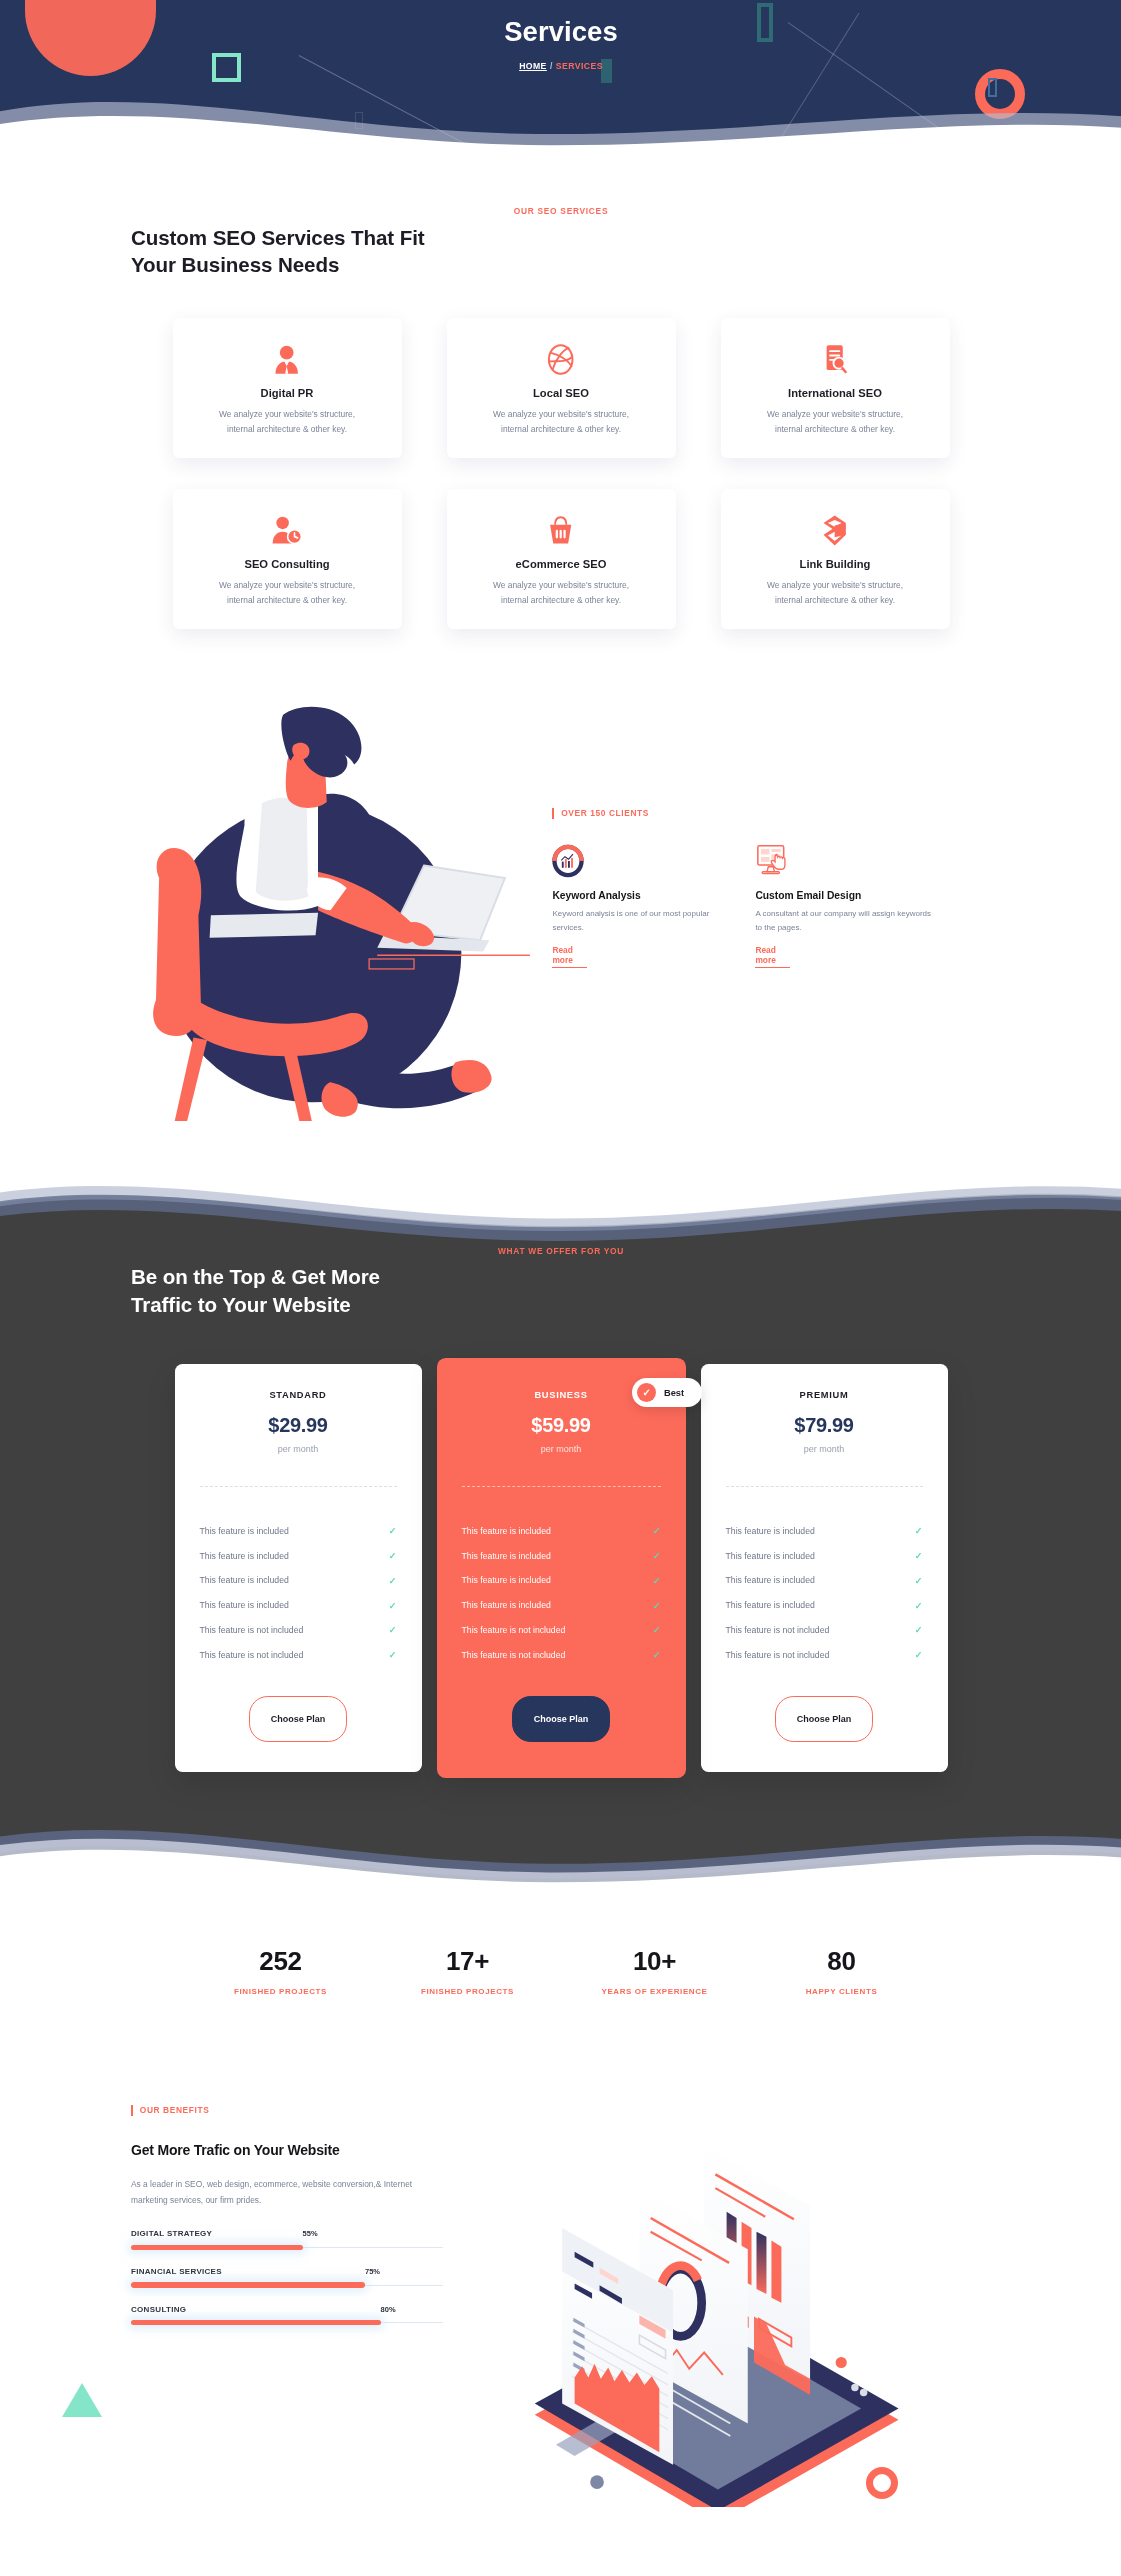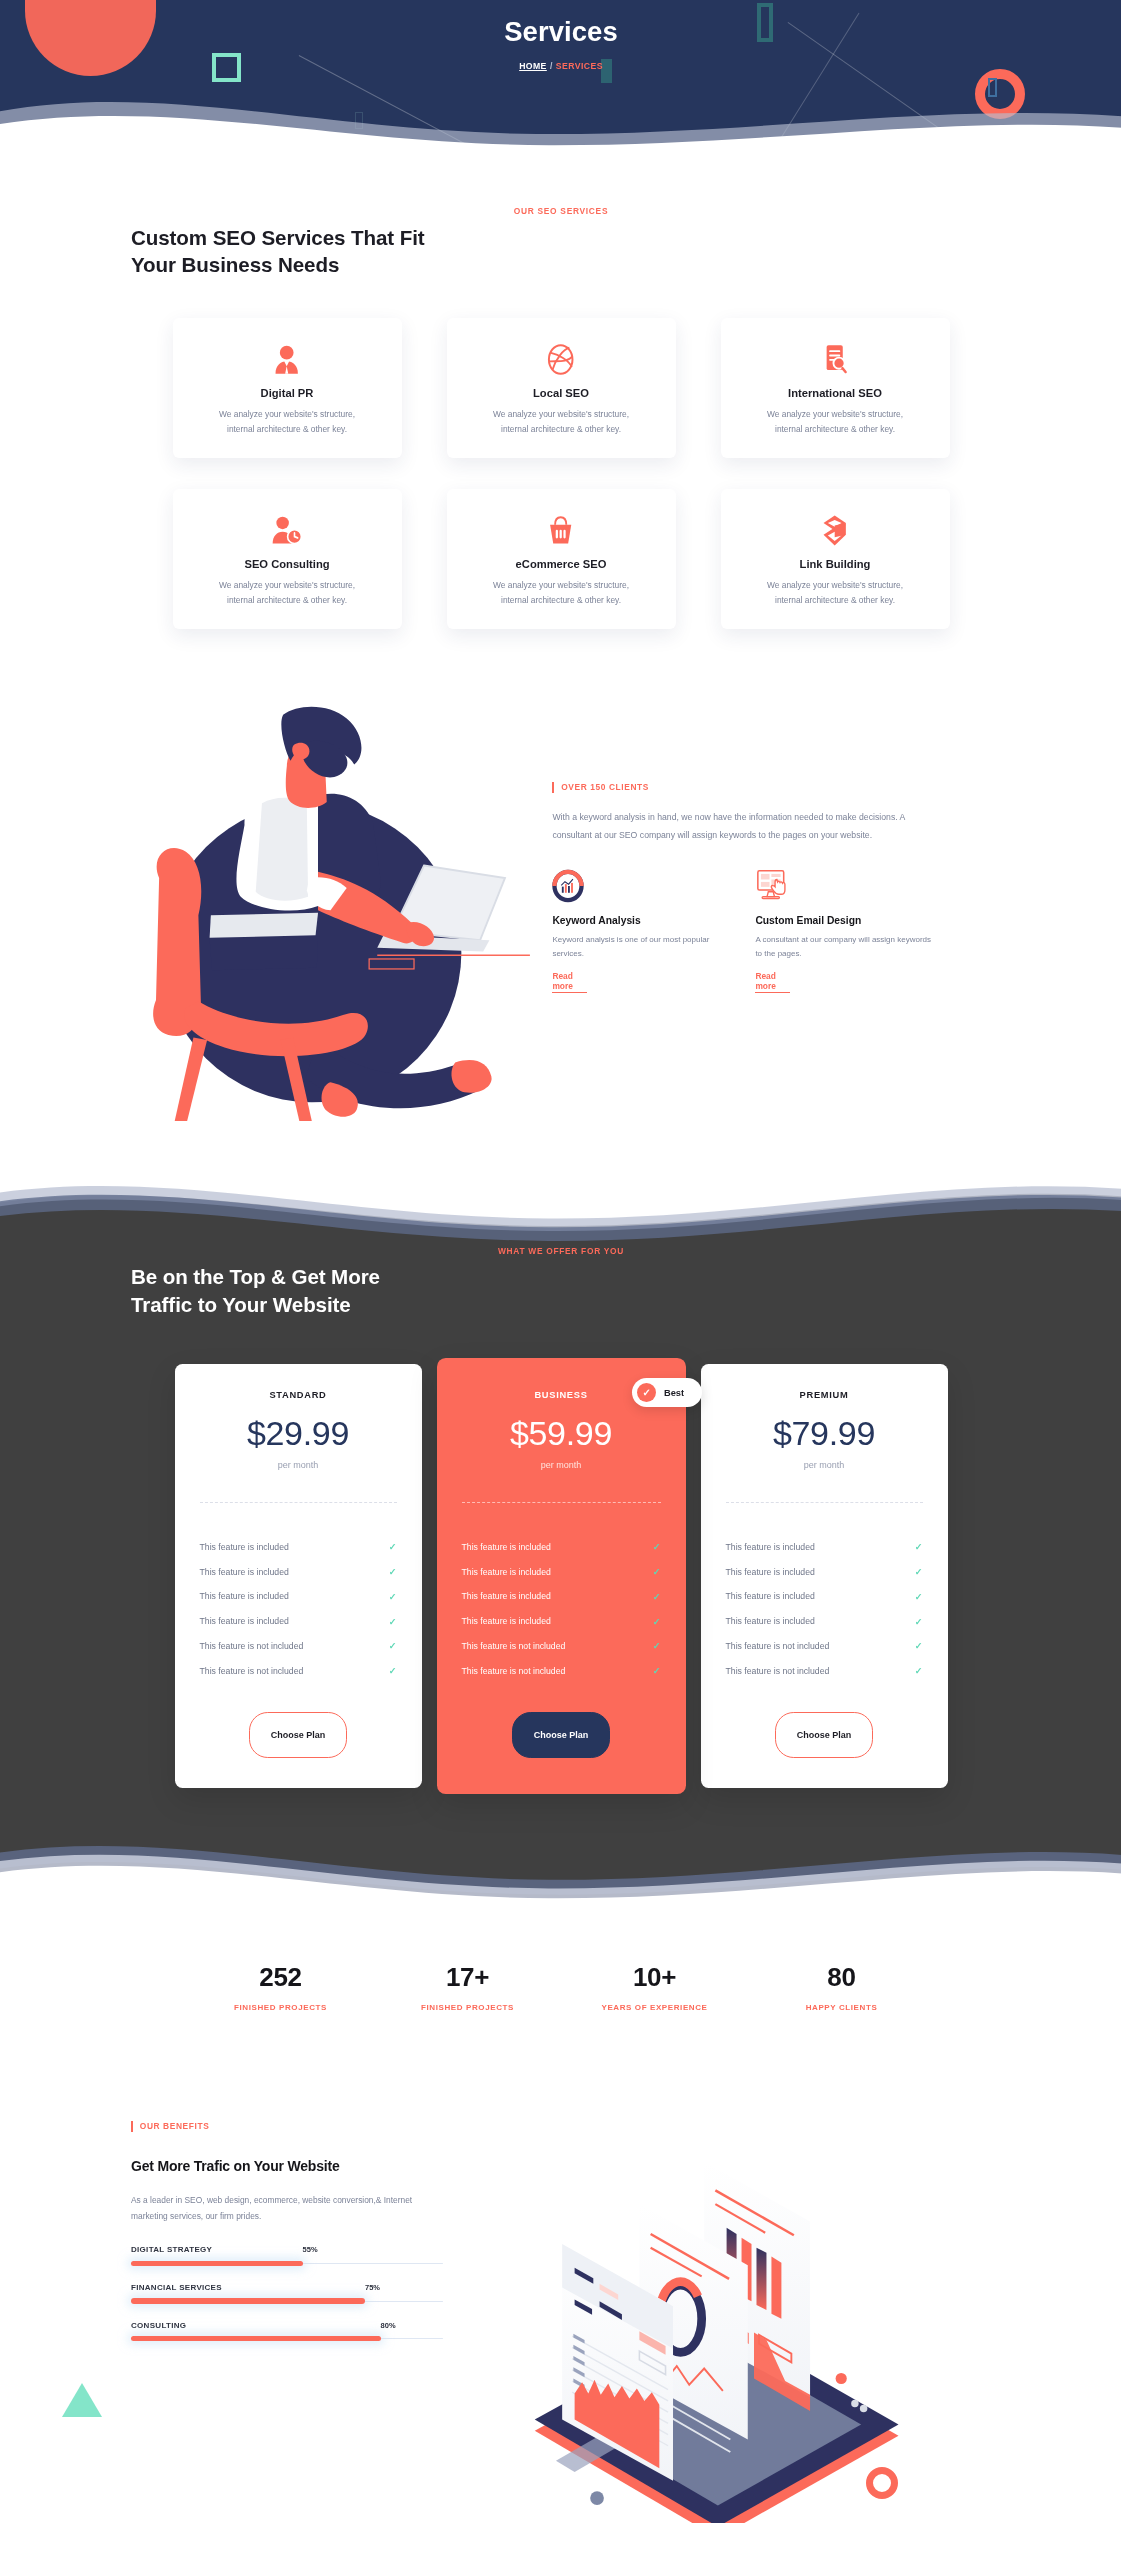--- a/index.html
+++ b/index.html
@@ -257,22 +257,22 @@
     border-radius: 8.7px;
   }
   .plan-name {
     font-size: 9.3px;
     font-weight: 800;
     letter-spacing: 0.7px;
     color: #1d1d25;
   }
   .featured .plan-name { color: #ffffff; }
   .plan-price {
-    font-size: 34px;
-    font-weight: 400;
+    font-size: 20px;
+    font-weight: 700;
     color: #26365d;
     margin-top: 13.7px;
     letter-spacing: -0.3px;
   }
   .featured .plan-price { color: #ffffff; }
   .plan-period {
     font-size: 9px;
     color: #9aa0b2;
     margin-top: 7.5px;
   }
@@ -611,21 +611,20 @@
 
         <path d="M250 120 C250 96 270 82 292 86 L310 92 L314 178 C296 192 266 190 254 176 C246 166 248 138 250 120 Z" fill="#fc6a5a"></path>
         <path d="M244 38 C268 20 318 20 346 44 C374 68 376 104 358 118 C346 96 320 96 300 92 C282 88 262 96 256 112 C246 96 236 52 244 38 Z" fill="#2e3160"></path>
         <path d="M276 84 C298 74 330 82 344 104 C352 118 344 134 326 138 C304 142 282 126 276 108 Z" fill="#2e3160"></path>
         <path d="M262 86 C272 80 284 84 286 94 C288 106 276 114 266 108 C258 103 256 91 262 86 Z" fill="#fc6a5a"></path>
       </svg>
     </div>
 
     <div class="integrate-copy">
       <div class="label-bar">OVER 150 CLIENTS</div>
-      <p class="integrate-p">With a keyword analysis in hand, we now have the information needed to make decisions. A consultant at our SEO company will assign keywords to the pages on your website.</p>
 
       <div class="feature-row">
         <div class="feature-col">
           <div class="feature-icon">
             <svg width="32" height="34" viewBox="0 0 52 54">
               <path d="M26 3 A23 24 0 0 1 26 51 Z" fill="none"></path>
               <ellipse cx="26" cy="27" rx="22" ry="23" fill="none" stroke="#2e3160" stroke-width="7"></ellipse>
               <path d="M4 27 A22 23 0 0 1 48 27" fill="none" stroke="#fc6a5a" stroke-width="7"></path>
               <rect x="16" y="28" width="3" height="10" fill="#2e3160"></rect>
               <rect x="21" y="24" width="3" height="14" fill="#fc6a5a"></rect>

